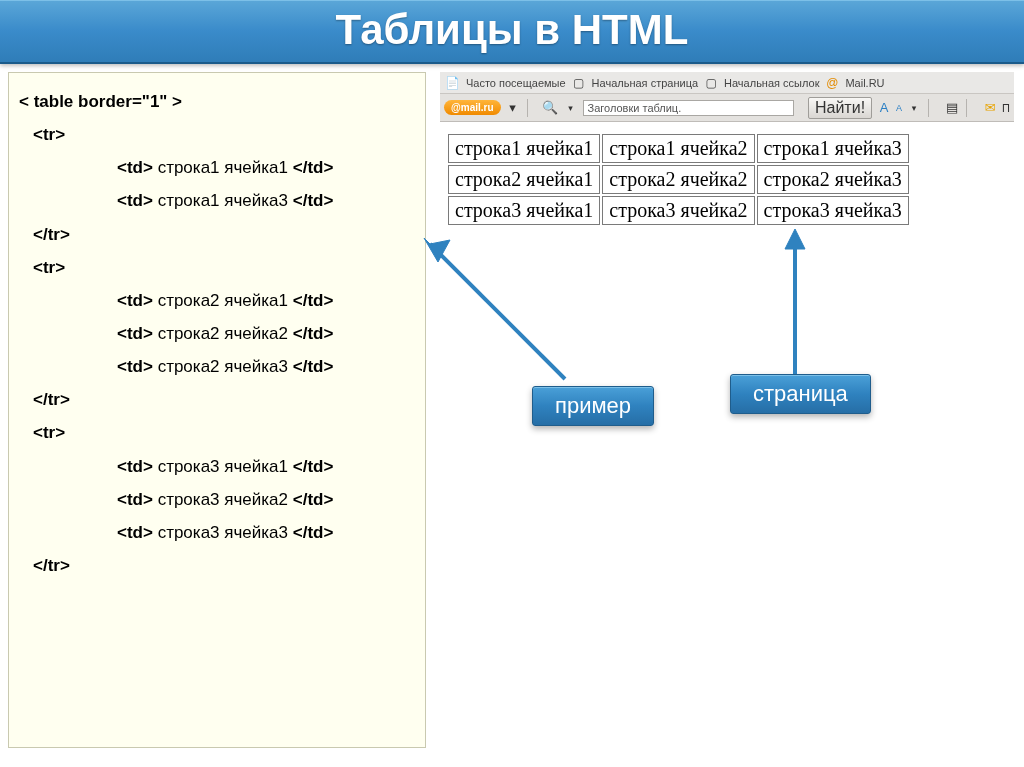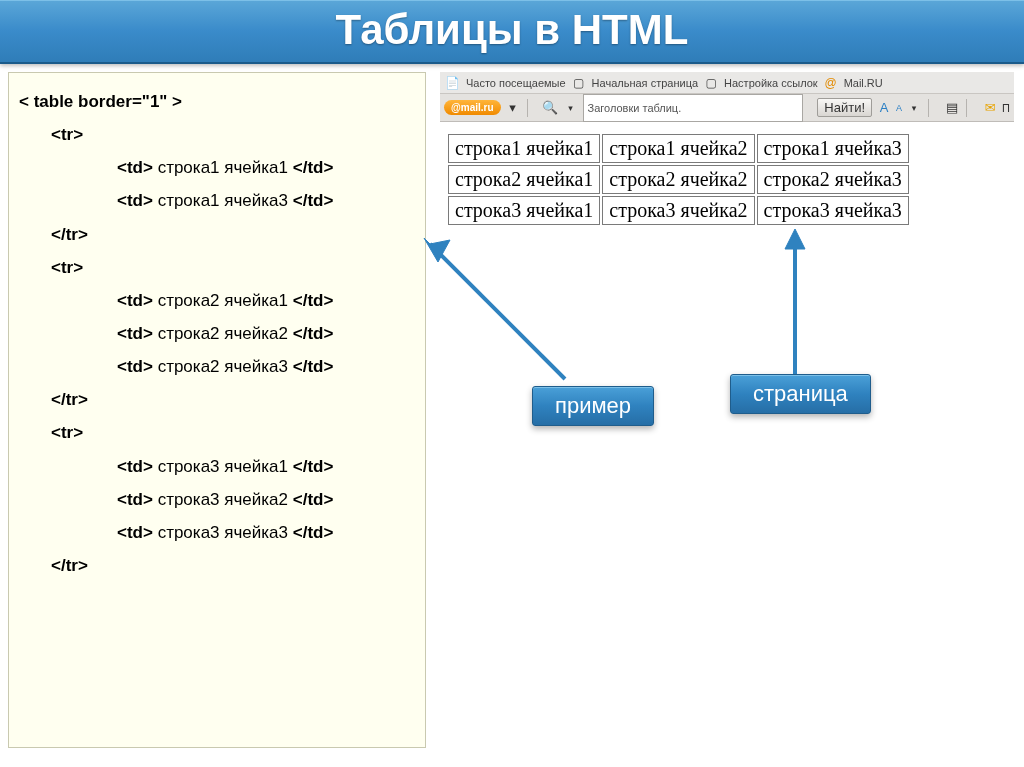--- a/index.html
+++ b/index.html
@@ -39,21 +39,21 @@
     height: 676px;
     background: #fffff0;
     border: 1px solid #c9c9b0;
     padding: 12px 10px;
     font-family: Verdana, Arial, sans-serif;
     font-size: 17px;
     line-height: 1.95;
     color: #000;
   }
   .code-pane b { font-weight: bold; }
-  .ind1 { margin-left: 32px; }
+  .ind1 { margin-left: 14px; }
   .ind2 { margin-left: 98px; }
   .browser-pane {
     position: absolute;
     top: 8px; left: 440px;
     width: 574px;
   }
   .bm-row {
     height: 22px;
     background: #e9e8e6;
     border-bottom: 1px solid #c9c6c2;
@@ -84,36 +84,36 @@
     background: linear-gradient(to bottom,#ffb53a,#f08a00);
     color:#fff;
     border-radius: 9px;
     padding: 2px 7px;
     font-weight:bold;
     font-size:10px;
   }
   .tool-sep { width:10px; height:18px; border-left:1px solid #b6b3af; margin:0 2px;}
   .search-box {
     flex: 1;
-    height: 28px;
+    height: 16px;
     border: 1px solid #a9a7a3;
     background:#fff;
     display:flex;
     align-items:center;
     padding:0 4px;
     font-size:11px;
     color:#555;
   }
   .find-btn {
     padding:1px 6px;
     margin-left:10px;
     background: linear-gradient(to bottom,#f8f7f5,#d9d6d2);
     border:1px solid #9f9d99;
     border-radius:2px;
-    font-size:13px;
+    font-size:16px;
     cursor:pointer;
   }
   .mini-ico { width:16px;height:16px;display:inline-flex;align-items:center;justify-content:center;font-size:13px;}
   .result-area {
     background:#fff;
     padding: 10px 6px;
   }
   .result-table {
     border-collapse: separate;
     border-spacing: 2px;
@@ -174,21 +174,21 @@
 
   </div>
 
   <div class="browser-pane">
     <div class="bm-row">
       <span class="bm-ico">📄</span>
       <span>Часто посещаемые</span>
       <span class="bm-ico">▢</span>
       <span>Начальная страница</span>
       <span class="bm-ico">▢</span>
-      <span>Настройка ссылок</span>
+      <span>Начальная ссылок</span>
       <span class="bm-ico" style="color:#e38b00">@</span>
       <span>Mail.RU</span>
     </div>
     <div class="tool-row">
       <span class="mail-badge">@mail.ru</span>
       <span class="mini-ico">▾</span>
       <span class="tool-sep"></span>
       <span class="mini-ico" style="color:#3a8bca">🔍</span>
       <span class="mini-ico" style="font-size:9px">▾</span>
       <div class="search-box">

